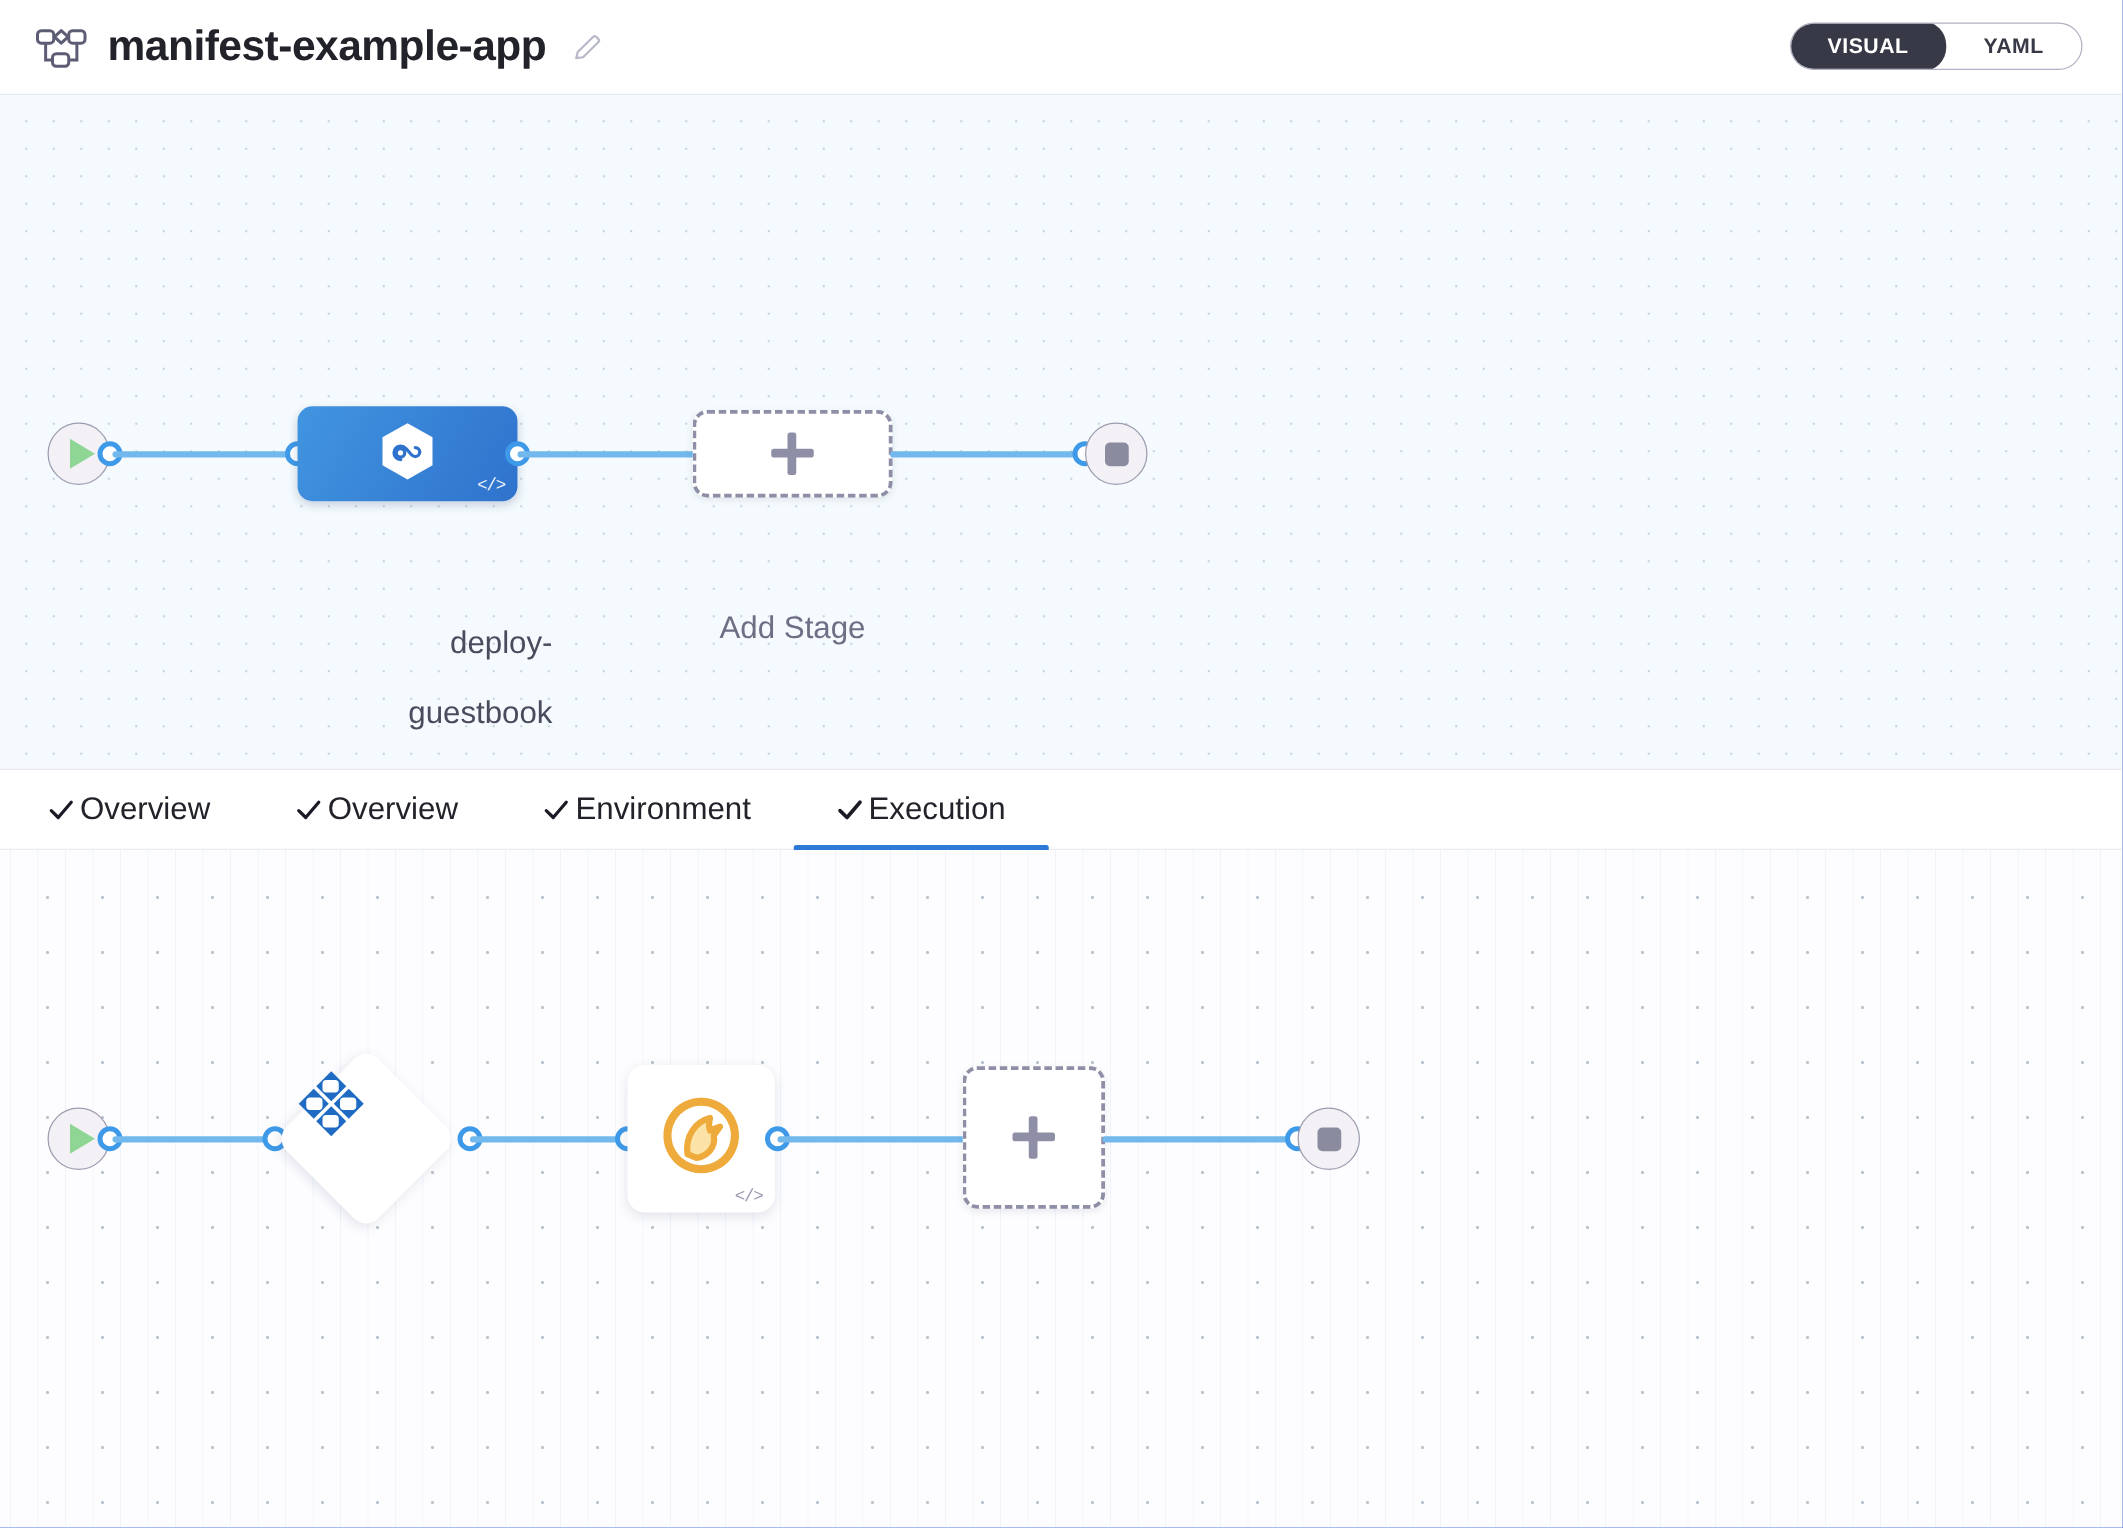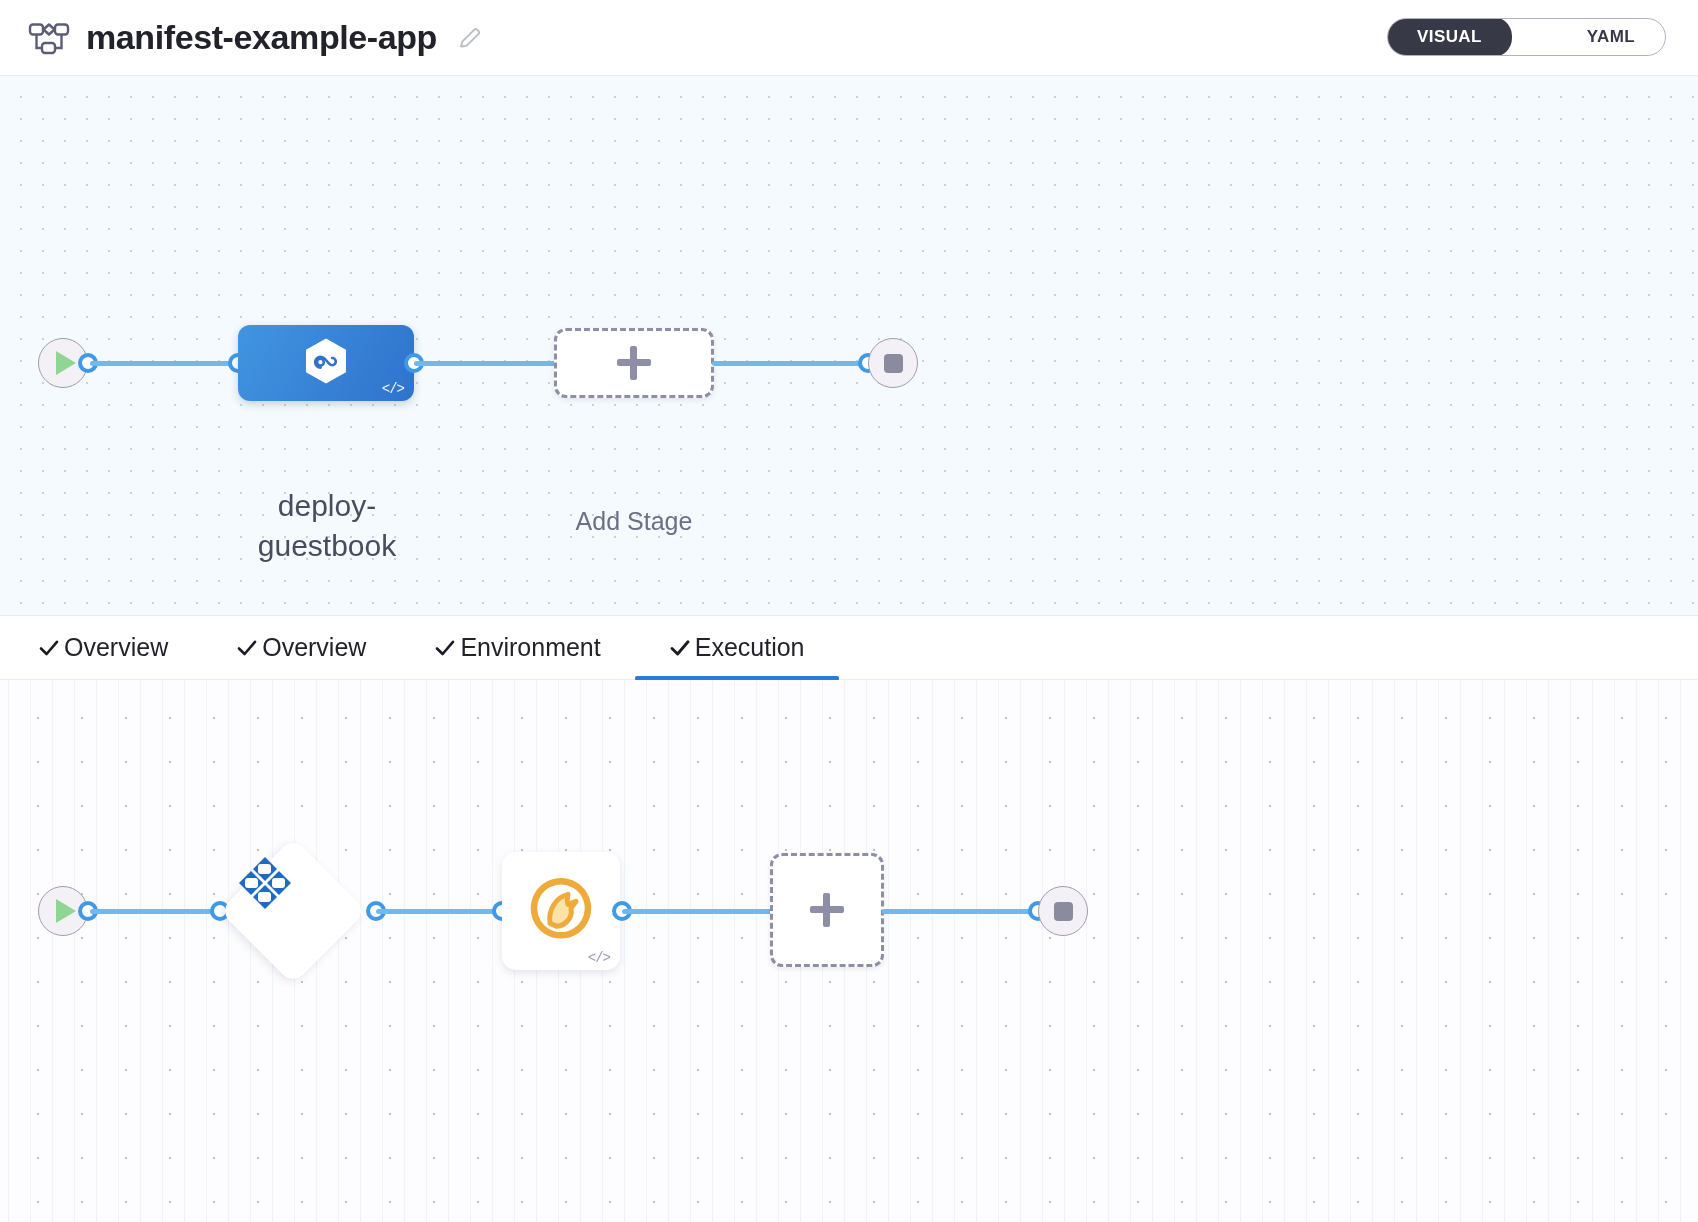--- a/index.html
+++ b/index.html
@@ -72,21 +72,20 @@
     background: #383946;
     color: #ffffff;
     border-radius: 19px;
     padding: 0 30px;
     margin: -1px 0 -1px -1px;
     height: 40px;
   }
   .mode-opt.inactive {
     color: #383946;
     padding: 0 30px;
-    margin-left: 45px;
   }
 
   
   .canvas {
     position: absolute;
     left: 0;
     width: 1698px;
     overflow: hidden;
   }
   .canvas-stage {
@@ -210,23 +209,23 @@
     right: 10px; bottom: 4px;
     font-size: 14px;
     color: rgba(255,255,255,0.92);
     font-family: "Liberation Mono", monospace;
     letter-spacing: -1px;
   }
   .code-badge.dark { color: #9a9ab0; }
 
   .node-label {
     position: absolute;
-    text-align: center;
-    font-size: 30px;
-    line-height: 40px;
+    text-align: right;
+    font-size: 25px;
+    line-height: 56px;
     color: #4b4b5e;
     white-space: pre-line;
   }
 
   
   .add-node {
     position: absolute;
     border: 3px dashed #8e8ea6;
     border-radius: 12px;
     background: #ffffff;
@@ -346,21 +345,21 @@
       </div>
       <div class="node-label" style="left:212px; top:410px; width:230px;">deploy-
 guestbook</div>
       <div class="port" style="left:404px; top:277px;"></div>
 
       <div class="edge" style="left:414px; top:285px; width:148px;"></div>
 
       <div class="add-node" style="left:554px; top:252px; width:160px; height:70px;">
         <span class="plus"></span>
       </div>
-      <div class="add-label" style="left:494px; top:431px; width:280px;">Add Stage</div>
+      <div class="add-label" style="left:494px; top:412px; width:280px;">Add Stage</div>
 
       <div class="edge" style="left:712px; top:285px; width:160px;"></div>
       <div class="port" style="left:858px; top:277px;"></div>
       <div class="terminal" style="left:868px; top:262px;">
         <span class="stop-sq"></span>
       </div>
 
     </div>
   </div>
 

